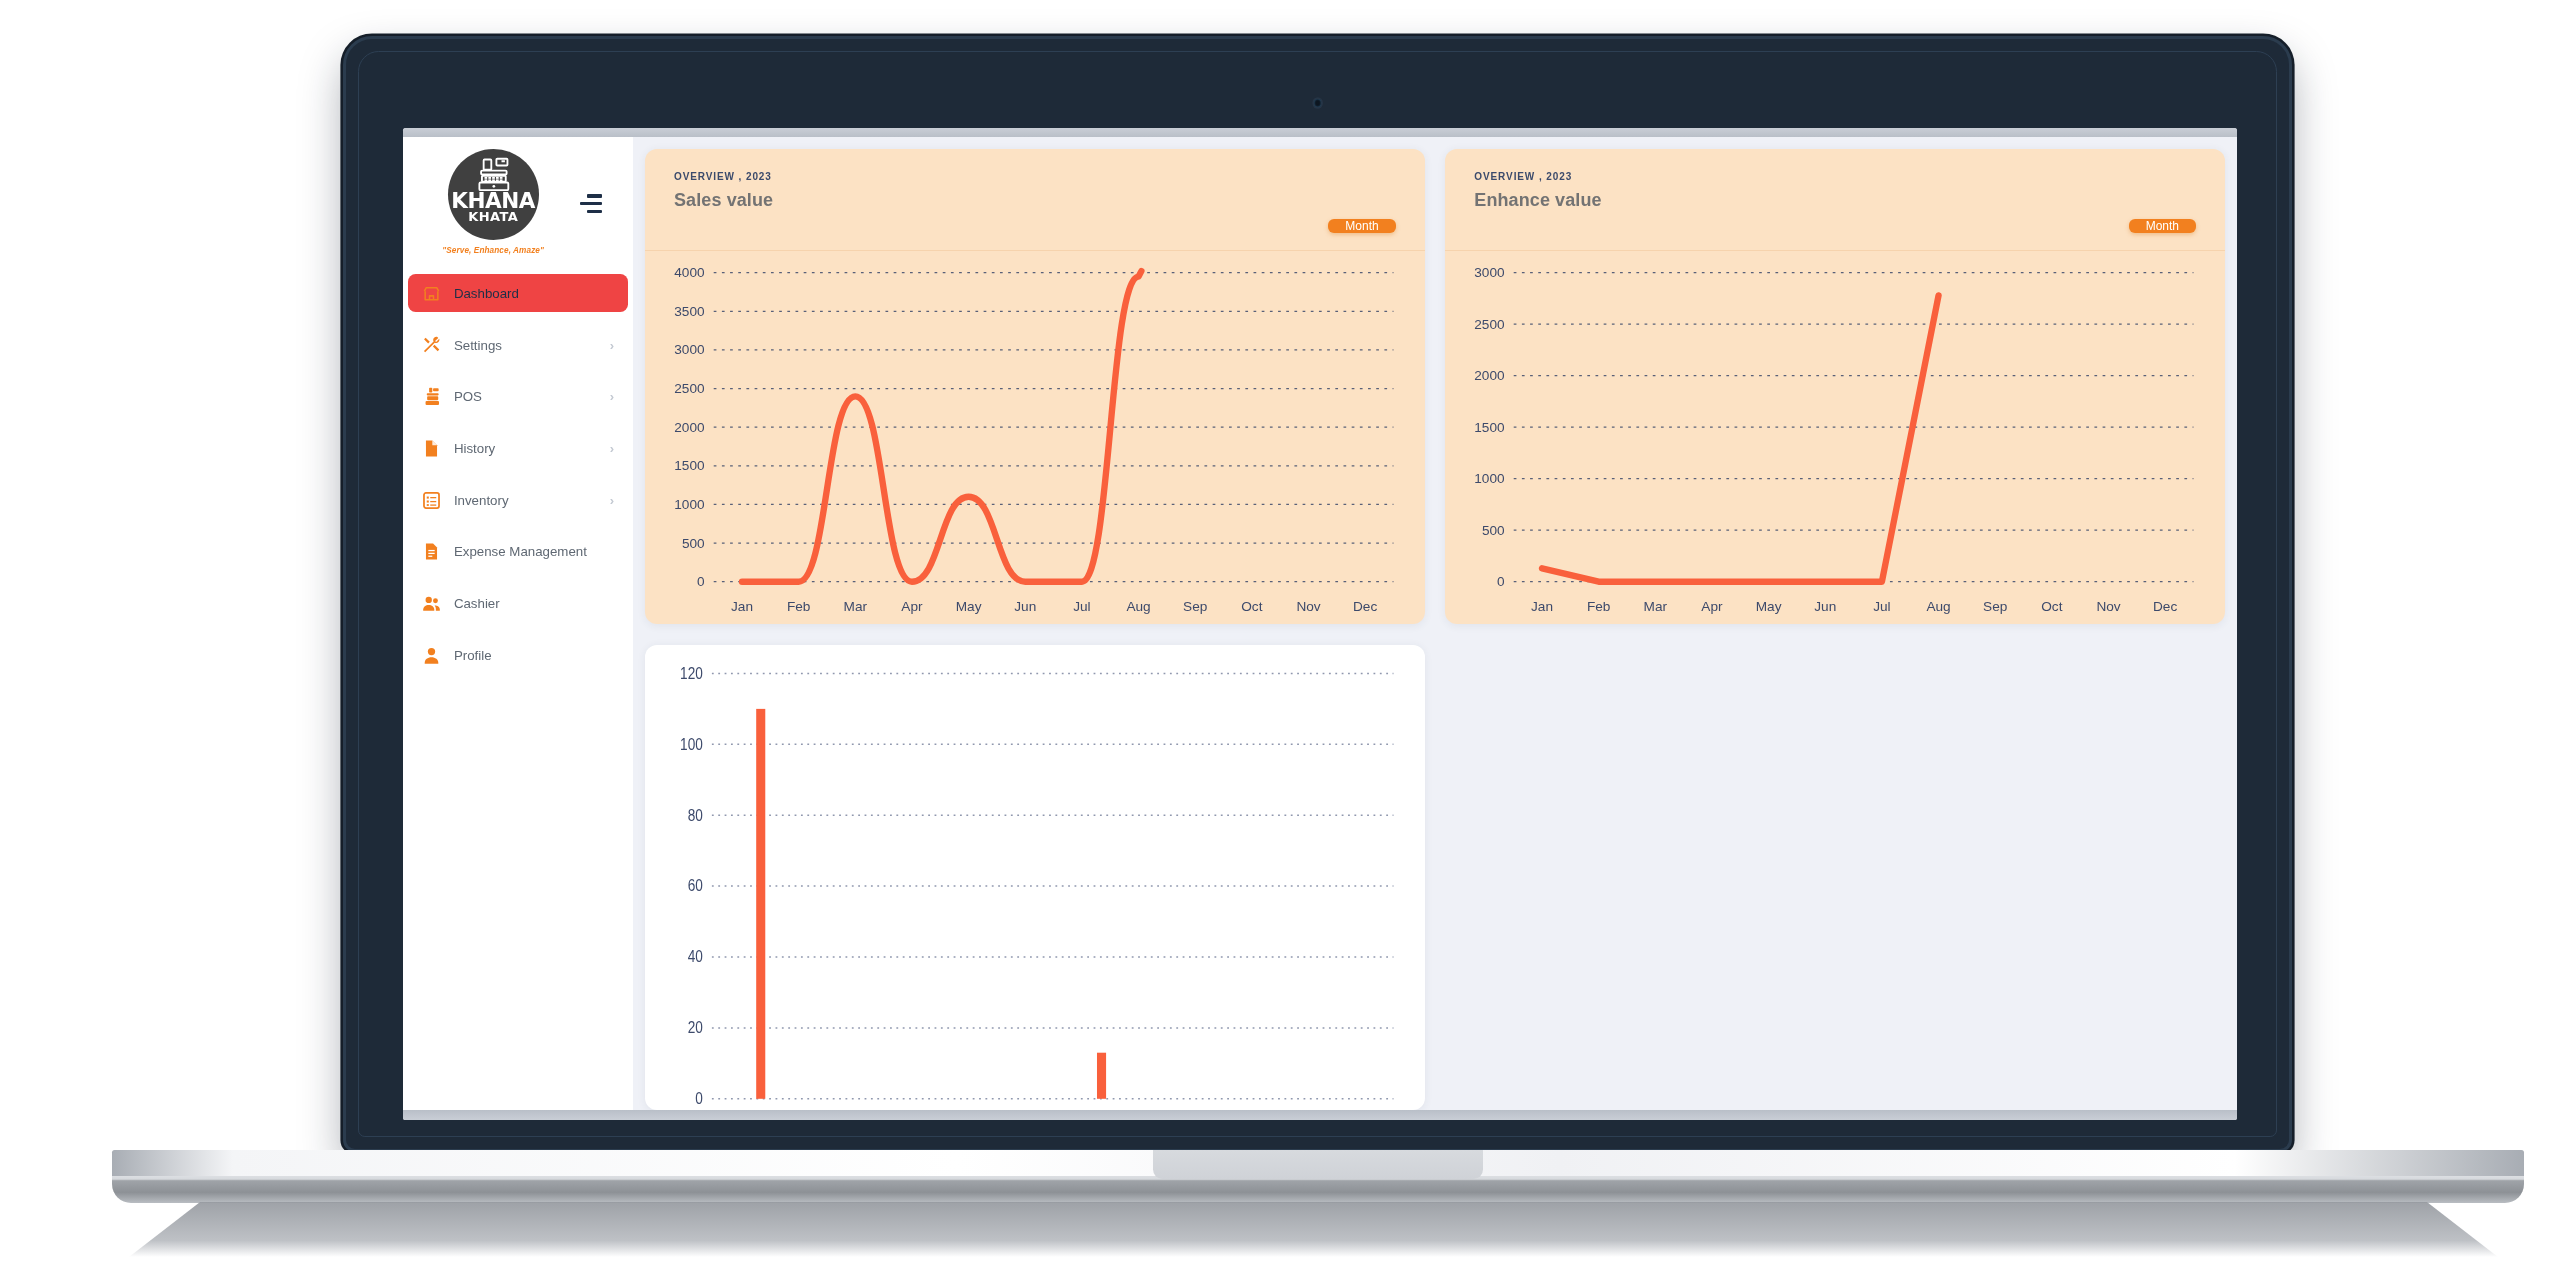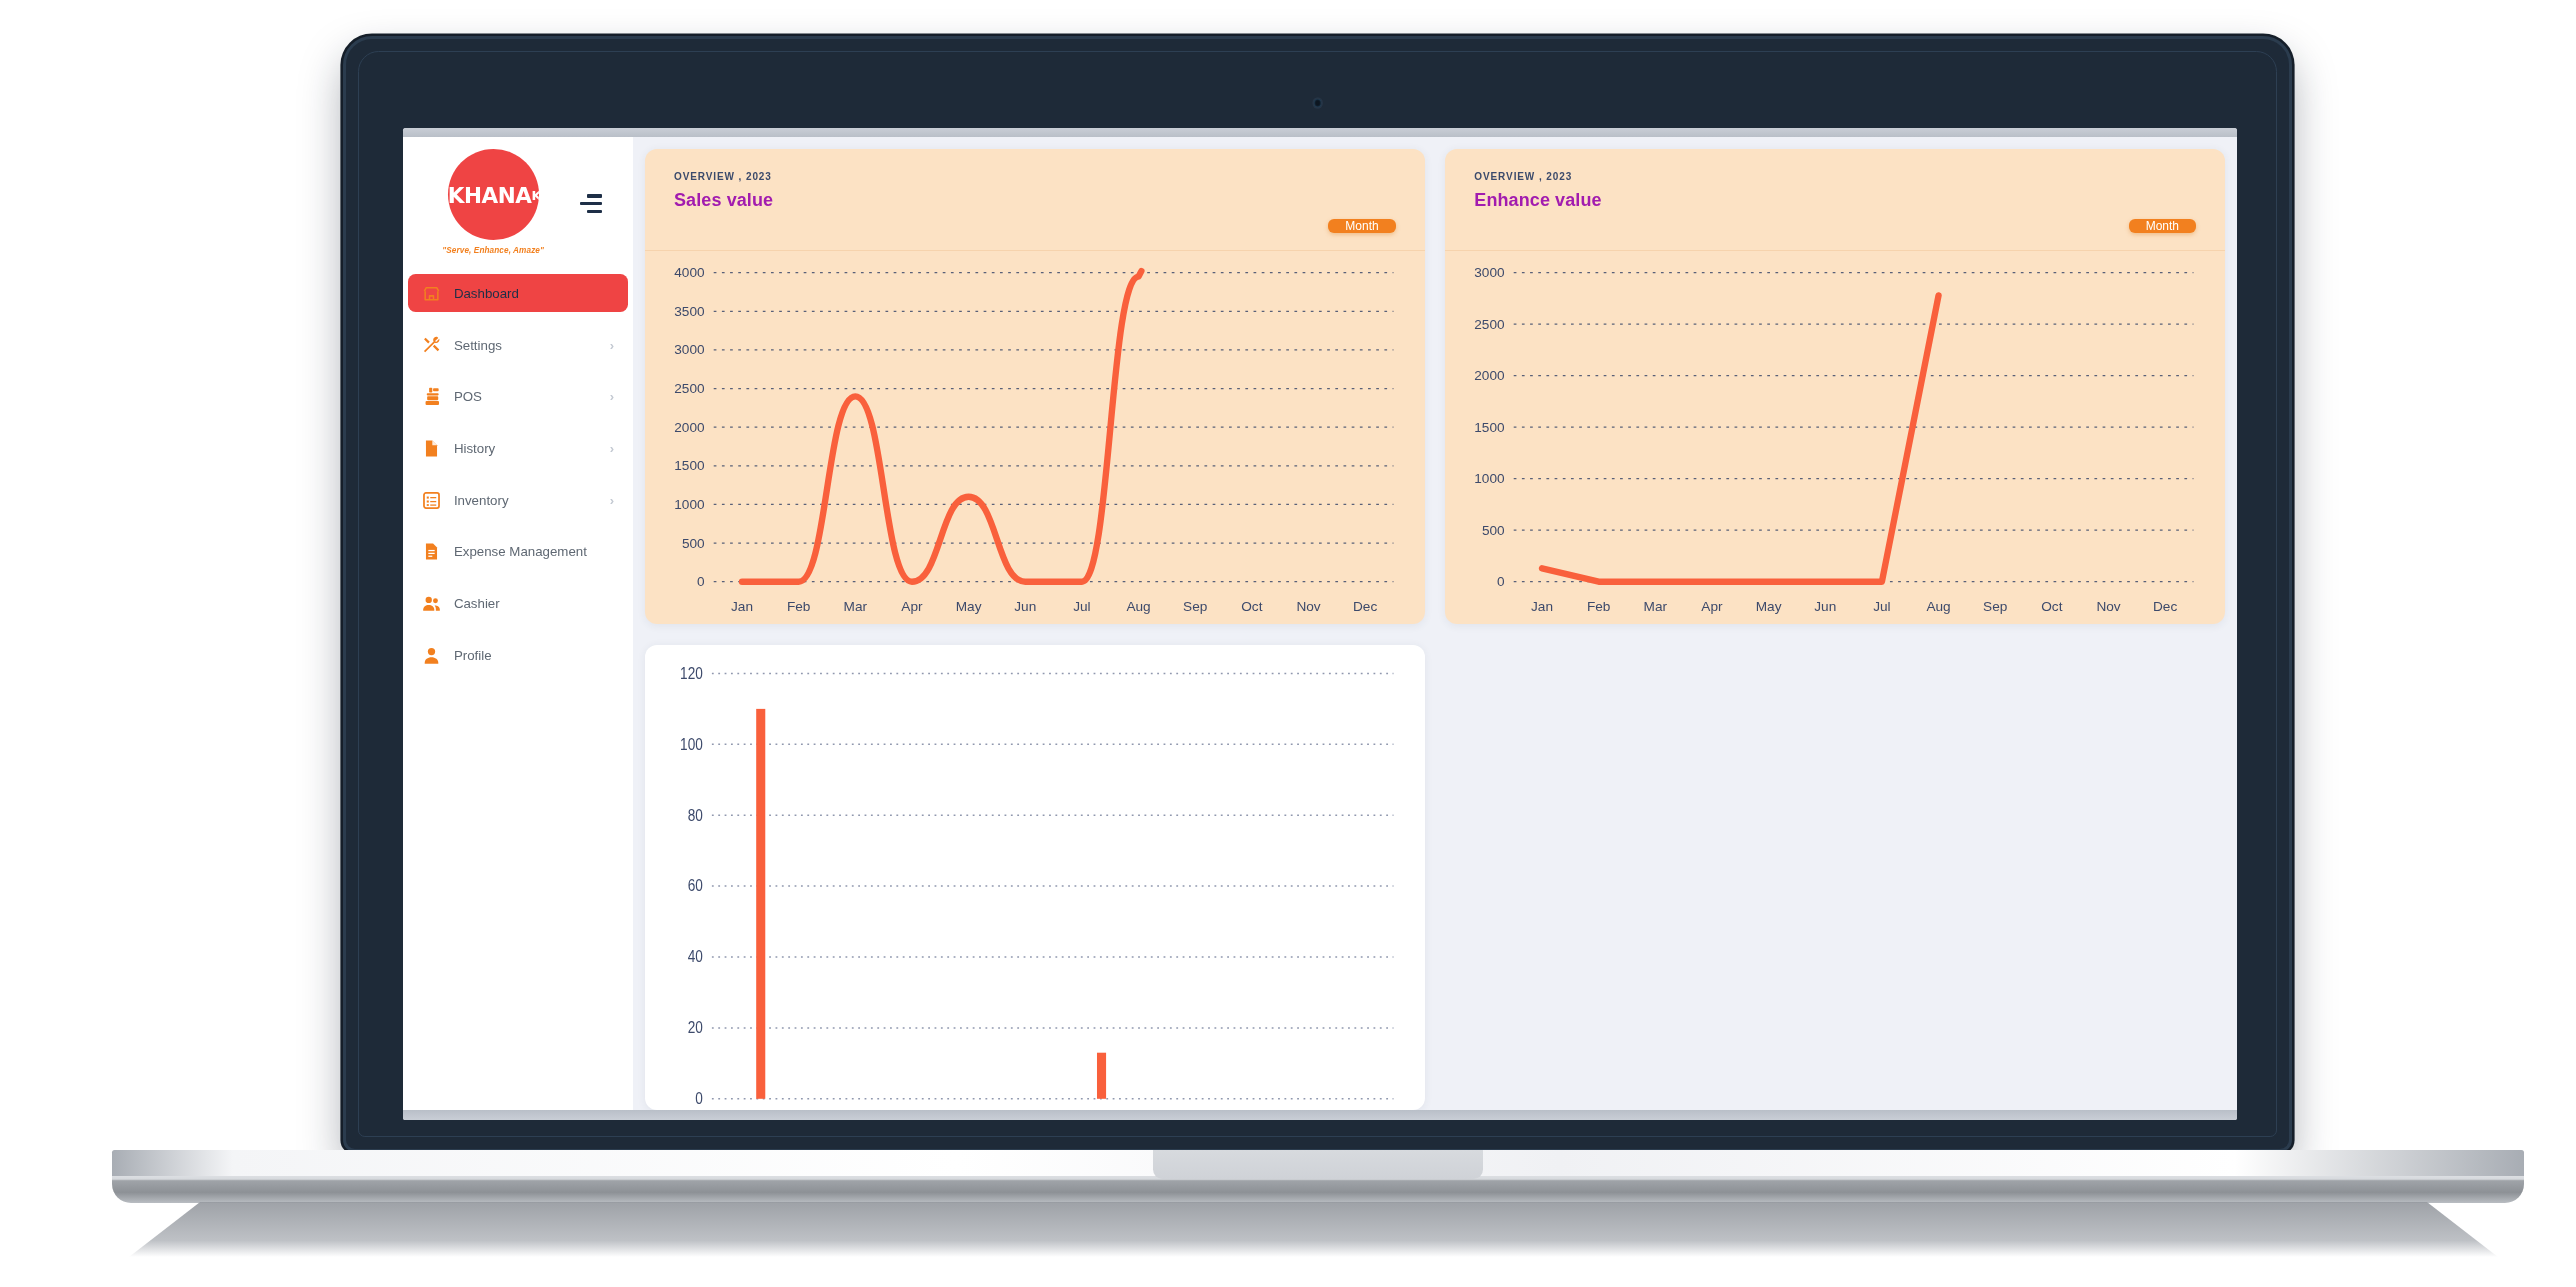--- a/index.html
+++ b/index.html
@@ -99,22 +99,22 @@
   .brand-row{
     display:flex; align-items:flex-start;
     padding:12px 0 0 0;
   }
   .brand{
     width:170px; display:flex; flex-direction:column; align-items:center;
     padding-left:10.3px;
   }
   .logo-circle{
     width:91px; height:91px; border-radius:50%;
-    background:#ef4444; position:relative;
-    display:flex; flex-direction:row; align-items:center; justify-content:flex-start;
+    background:#404040; position:relative;
+    display:flex; flex-direction:column; align-items:center; justify-content:flex-start;
     overflow:hidden;
   }
   .register-icon{ margin-top:7.7px; }
   .logo-word{
     color:#fff; font-weight:900; letter-spacing:-0.4px;
     font-size:21.5px; line-height:17px; margin-top:0.9px;
     font-family:"DejaVu Sans", sans-serif;
   }
   .logo-word2{
     color:#fff; font-weight:900; font-size:13px; line-height:13px;
@@ -171,21 +171,21 @@
     display:flex; align-items:flex-start; justify-content:space-between;
     position:relative;
   }
   .card.white .card-head{ border-bottom:0.9px solid #eceef3; padding-bottom:19px;}
   .card.peach .card-head{ border-bottom:0.9px solid #f6d3ad;gap:34px; }
   .eyebrow{
     font-size:10px; letter-spacing:0.9px; font-weight:700;
     color:#8e9ab5; text-transform:uppercase; margin-bottom:7.7px;
   }
   .card.peach .eyebrow{ color:#3b4a6b; }
-  .card-title{ font-size:18px; font-weight:700; color:#a21caf; letter-spacing:0.1px;}
+  .card-title{ font-size:18px; font-weight:700; color:#737373; letter-spacing:0.1px;}
   .month-btn{
     background:#F2801F; color:#fff; border:none;
     font-size:12px; padding:0 17px; border-radius:6px;
     cursor:pointer; box-shadow:0 1.7px 4.3px rgba(215,120,30,.35);
     font-family:"Liberation Sans", sans-serif;
     margin-top:48px;
   }
   .card-body{ flex:1; position:relative; padding:8.6px 19px 3.4px 15.5px; }
 
   

